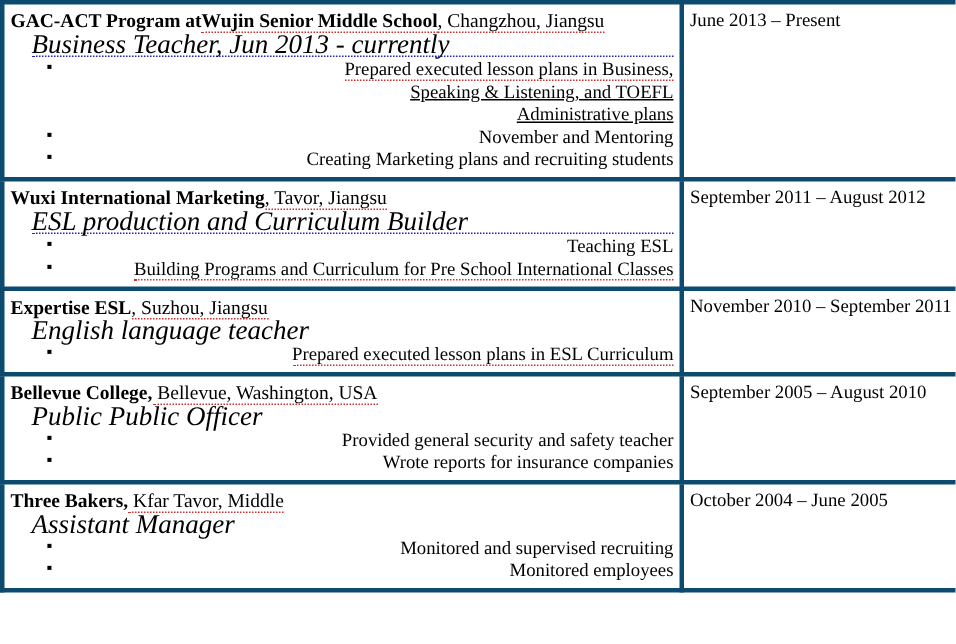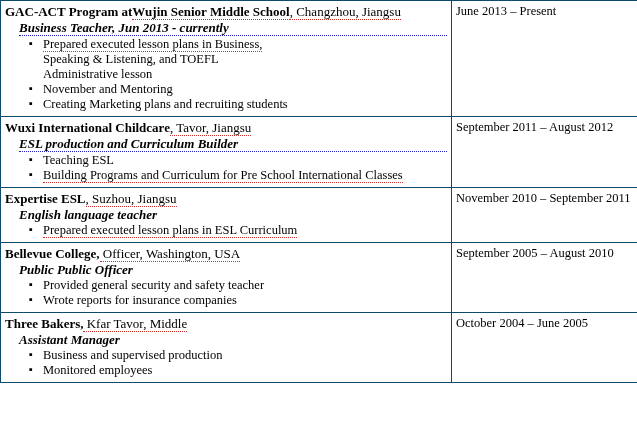--- a/index.html
+++ b/index.html
@@ -13,21 +13,21 @@
     font-family: "Liberation Serif", serif;
     color: #000000;
     overflow: hidden;
   }
   .resume-table {
     width: 637px;
     border-collapse: collapse;
     table-layout: fixed;
   }
   .resume-table td {
-    border: 1px solid #0c4a6e;
+    border: 3px solid #0c4a6e;
     vertical-align: top;
     padding: 2px 4px 4px 4px;
   }
   .col-left {
     width: 442px;
   }
   .col-right {
     width: 195px;
   }
   .job-title {
@@ -37,48 +37,49 @@
     white-space: nowrap;
   }
   .job-title .org {
     font-weight: bold;
   }
   .job-title .loc {
     font-weight: normal;
   }
   .role {
     font-style: italic;
-    font-size: 13px;
+    font-size: 18px;
     line-height: 15px;
     margin: 1px 0 0 14px;
     white-space: nowrap;
-    font-weight: bold;
   }
   ul.bullets {
     list-style: none;
     margin: 1px 0 0 0;
     padding: 0 0 0 24px;
   }
   ul.bullets li {
     font-size: 12.5px;
     line-height: 15px;
     position: relative;
     padding-left: 14px;
     margin: 0;
+    text-align: right;
   }
   ul.bullets li:before {
     content: "\25AA";
     position: absolute;
     left: 0;
     top: -1px;
     font-size: 11px;
   }
   ul.bullets li .cont {
     display: block;
     padding-left: 0;
+    text-decoration: underline;
   }
   .date {
     font-size: 12.5px;
     line-height: 15px;
     margin: 1px 0 0 0;
   }
   .spell {
     border-bottom: 1px dotted #d03030;
   }
   .grammar {
@@ -92,38 +93,38 @@
   <tbody>
 
     <tr>
       <td class="col-left">
         <p class="job-title"><span class="org">GAC-ACT Program at</span><span class="org spell">Wujin Senior Middle School</span><span class="loc spell">, Changzhou, Jiangsu</span></p>
         <p class="role grammar">Business Teacher, Jun 2013 - currently</p>
         <ul class="bullets">
           <li>
             <span class="spell">Prepared executed lesson plans in Business,</span>
             <span class="cont">Speaking &amp; Listening, and TOEFL</span>
-            <span class="cont">Administrative lesson</span>
+            <span class="cont">Administrative plans</span>
           </li>
           <li>
             <span>November and Mentoring</span>
           </li>
           <li>
             <span>Creating Marketing plans and recruiting students</span>
           </li>
         </ul>
       </td>
       <td class="col-right">
         <p class="date">June 2013 – Present</p>
       </td>
     </tr>
 
     <tr>
       <td class="col-left">
-        <p class="job-title"><span class="org">Wuxi International Childcare</span><span class="loc spell">, Tavor, Jiangsu</span></p>
+        <p class="job-title"><span class="org">Wuxi International Marketing</span><span class="loc spell">, Tavor, Jiangsu</span></p>
         <p class="role grammar">ESL production and Curriculum Builder</p>
         <ul class="bullets">
           <li>
             <span>Teaching ESL</span>
           </li>
           <li>
             <span class="spell">Building Programs and Curriculum for Pre School International Classes</span>
           </li>
         </ul>
       </td>
@@ -142,21 +143,21 @@
           </li>
         </ul>
       </td>
       <td class="col-right">
         <p class="date">November 2010 – September 2011</p>
       </td>
     </tr>
 
     <tr>
       <td class="col-left">
-        <p class="job-title"><span class="org">Bellevue College,</span><span class="loc spell"> Officer, Washington, USA</span></p>
+        <p class="job-title"><span class="org">Bellevue College,</span><span class="loc spell"> Bellevue, Washington, USA</span></p>
         <p class="role">Public Public Officer</p>
         <ul class="bullets">
           <li>
             <span>Provided general security and safety teacher</span>
           </li>
           <li>
             <span>Wrote reports for insurance companies</span>
           </li>
         </ul>
       </td>
@@ -164,21 +165,21 @@
         <p class="date">September 2005 – August 2010</p>
       </td>
     </tr>
 
     <tr>
       <td class="col-left">
         <p class="job-title"><span class="org">Three Bakers,</span><span class="loc spell"> Kfar Tavor, Middle</span></p>
         <p class="role">Assistant Manager</p>
         <ul class="bullets">
           <li>
-            <span>Business and supervised production</span>
+            <span>Monitored and supervised recruiting</span>
           </li>
           <li>
             <span>Monitored employees</span>
           </li>
         </ul>
       </td>
       <td class="col-right">
         <p class="date">October 2004 – June 2005</p>
       </td>
     </tr>

